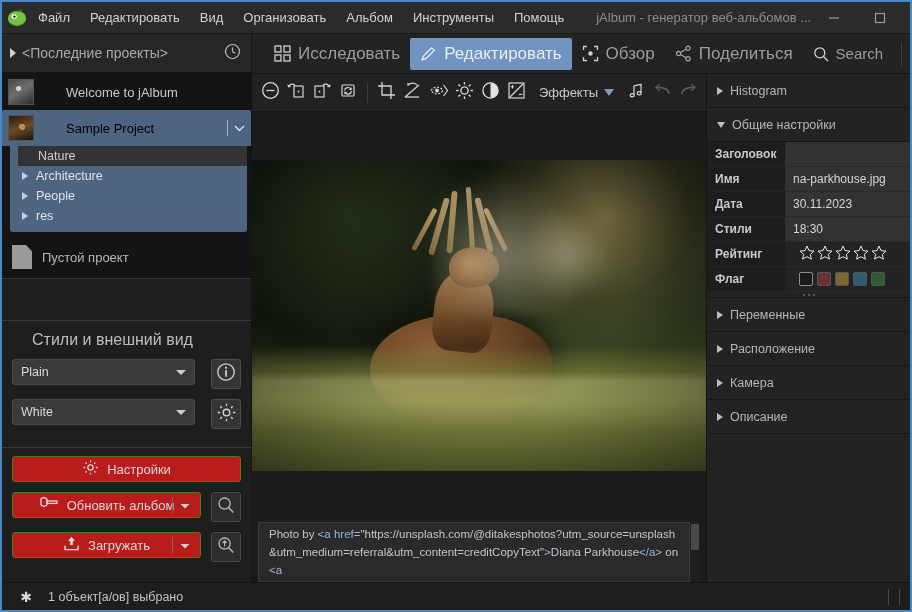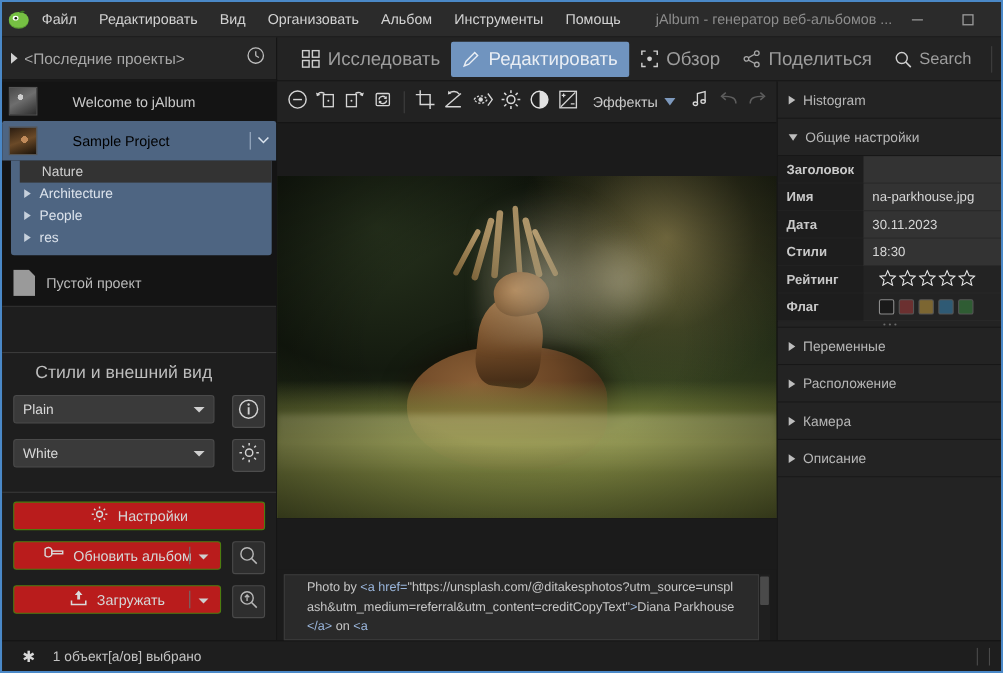--- a/index.html
+++ b/index.html
@@ -344,21 +344,21 @@
     padding: 4px 6px 0 6px;
     display: flex;
   }
   .caption {
     flex: 1;
     background: #2a2a2a;
     border: 1px solid #3a3a3a;
     font-size: 11.5px;
     line-height: 18px;
     color: #c6c6c6;
-    padding: 2px 20px;
+    padding: 2px 10px;
     overflow: hidden;
     position: relative;
     word-break: break-all;
   }
   .caption .tag { color: #9ab6dc; }
   .cap-scroll {
     width: 10px; flex:0 0 10px;
     background: #1f1f1f;
     position: relative;
   }

